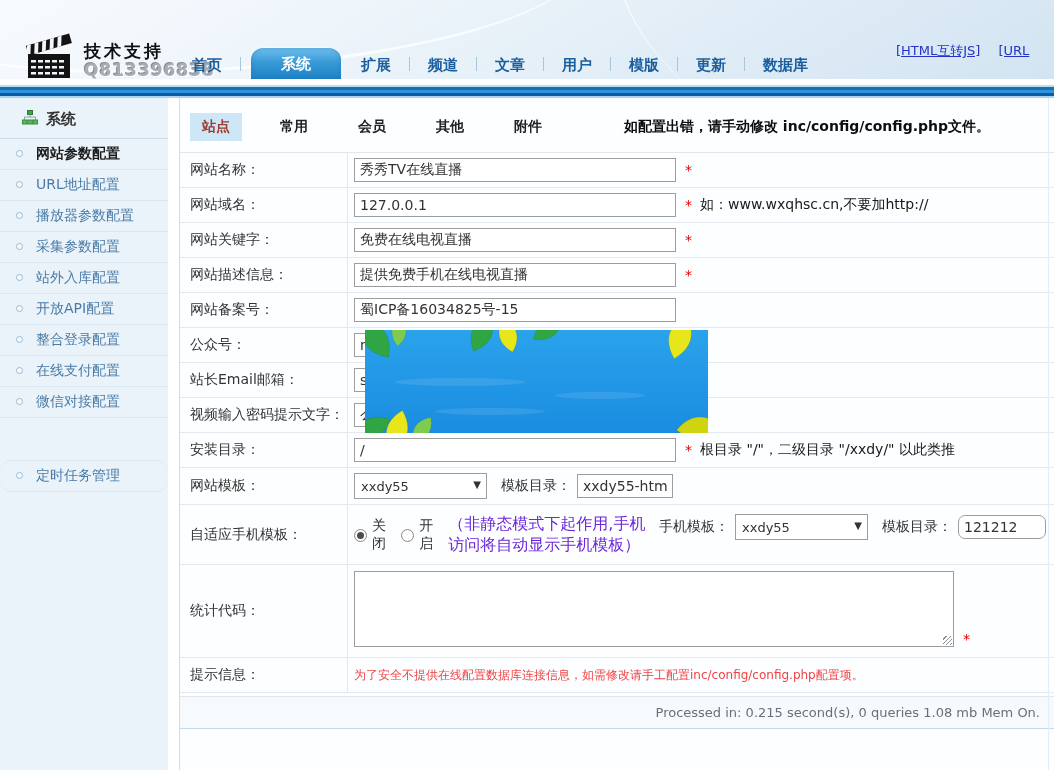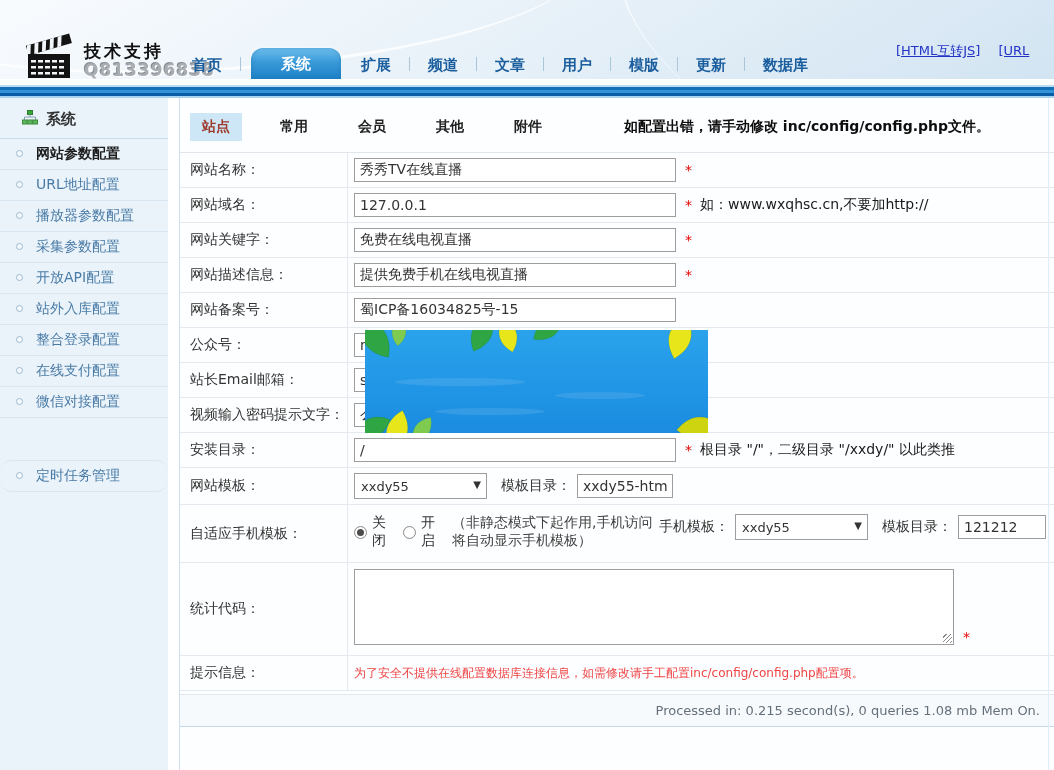--- a/index.html
+++ b/index.html
@@ -60,35 +60,35 @@
 
   
   .form { margin-top:10px; border-top:1px solid #e0e6eb; }
   .frow { display:flex; border-bottom:1px solid #e3e9ee; min-height:35px; }
   .flabel { width:168px; flex:0 0 168px; padding-left:10px; font-size:14px; color:#333;
     display:flex; align-items:center; border-right:1px solid #e3e9ee; }
   .fval { flex:1; display:flex; align-items:center; padding:5px 8px 5px 6px; flex-wrap:nowrap; }
   .txt { width:322px; height:24px; border:1px solid #9d9d9d; font-size:14px; padding:1px 5px;
     color:#333; font-family:inherit; background:#fff; }
   .txt.small { width:96px; }
-  .txt.small2 { width:88px; }
+  .txt.small2 { width:88px;border-radius:7px; }
   .req { color:#e60000; font-size:14px; margin-left:9px; }
   .hint { font-size:14px; color:#1a1a1a; margin-left:8px; white-space:nowrap; }
   .selwrap { position:relative; display:inline-block; }
   .sel { width:133px; height:26px; border:1px solid #9d9d9d; background:#fff; font-size:13px;
     color:#333; padding:0 4px 0 6px; appearance:none; -webkit-appearance:none; font-family:inherit; }
   .sel-arrow { position:absolute; right:6px; top:6px; font-size:10px; color:#333; pointer-events:none; }
   .inline-label { font-size:14px; color:#333; margin:0 6px 0 14px; white-space:nowrap; }
   .mt-line { display:flex; align-items:center; margin:3px 0; }
   .radio { display:inline-block; width:13px; height:13px; border:1px solid #8b8b8b; border-radius:50%;
     background:radial-gradient(#fff 60%,#ddd); cursor:pointer; flex:0 0 13px; }
   .radio.checked::after { content:""; display:block; width:7px; height:7px; margin:2px;
     border-radius:50%; background:#4c4c4c; }
   .radio-label { font-size:14px; color:#333; margin:0 14px 0 5px; }
-  .red-note { font-size:14px; color:#404040; }
+  .red-note { font-size:16px; color:#6d28d9; }
   .stats-area { position:relative; }
   .stats-ta { width:600px; height:76px; border:1px solid #9d9d9d; font-size:13px; padding:3px;
     resize:none; font-family:inherit; }
   .grip { position:absolute; right:2px; bottom:6px; width:9px; height:9px;
     background:repeating-linear-gradient(135deg,transparent 0 2px,#8a8a8a 2px 3px); }
   .stats-req { align-self:flex-end; margin-bottom:4px; }
   .tip-text { font-size:12px; color:#ef4444; }
 
   
   .footer { margin-top:3px; border-top:1px solid #e0e6eb; border-bottom:1px solid #c3d9ec;
@@ -186,22 +186,22 @@
           <rect x="11" y="10" width="4.5" height="4" fill="#5cb85c" stroke="#3c8c3c"></rect>
         </svg>
       </span>
       <span>系统</span>
     </div>
     <ul class="sb-list">
       <li class="sb-item active"><span class="bullet"></span><span>网站参数配置</span></li>
       <li class="sb-item"><span class="bullet"></span><span>URL地址配置</span></li>
       <li class="sb-item"><span class="bullet"></span><span>播放器参数配置</span></li>
       <li class="sb-item"><span class="bullet"></span><span>采集参数配置</span></li>
+      <li class="sb-item"><span class="bullet"></span><span>站外入库配置</span></li>
       <li class="sb-item"><span class="bullet"></span><span>开放API配置</span></li>
-      <li class="sb-item"><span class="bullet"></span><span>站外入库配置</span></li>
       <li class="sb-item"><span class="bullet"></span><span>整合登录配置</span></li>
       <li class="sb-item"><span class="bullet"></span><span>在线支付配置</span></li>
       <li class="sb-item"><span class="bullet"></span><span>微信对接配置</span></li>
       <li class="sb-item group-gap"><span class="bullet"></span><span>定时任务管理</span></li>
     </ul>
   </aside>
   <div class="v-divider"></div>
 
   <main class="content">
     <div class="subtabs">

